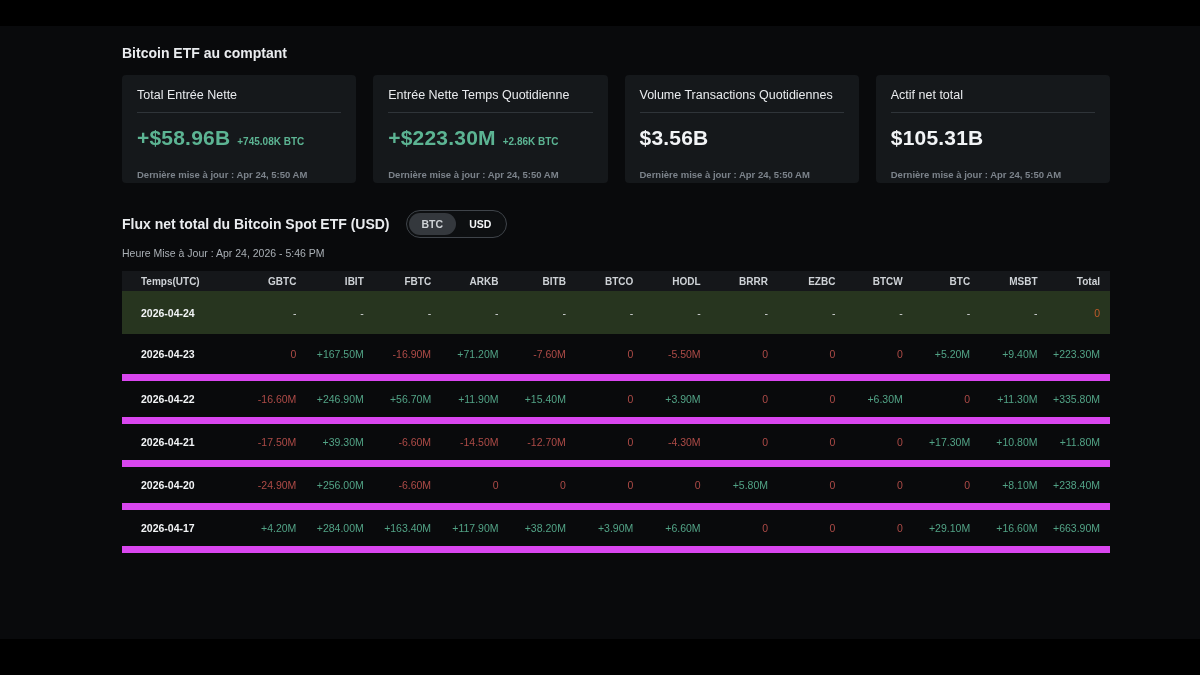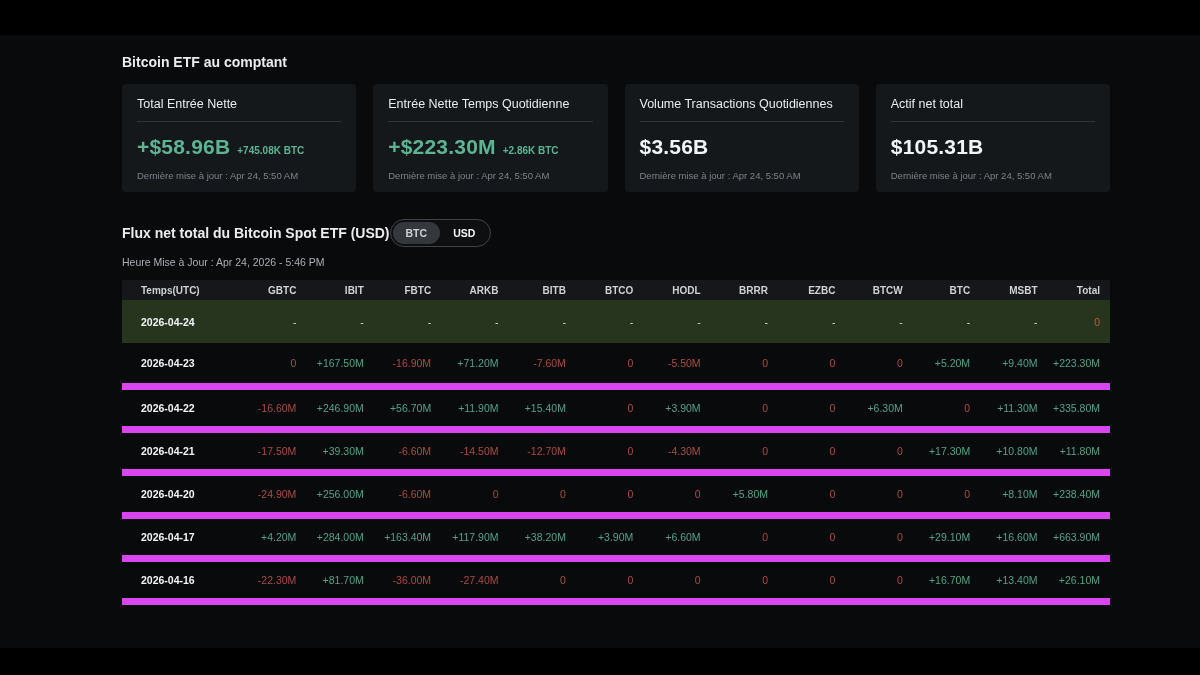--- a/index.html
+++ b/index.html
@@ -1,31 +1,31 @@
 <!DOCTYPE html>
 <html><head>
 <meta charset="utf-8">
 <style>
   * { margin:0; padding:0; box-sizing:border-box; }
   html,body { width:1200px; height:675px; background:#000; font-family:"Liberation Sans", sans-serif; overflow:hidden; }
-  .main { position:absolute; top:35px; left:0; width:1200px; height:613px; background:#090a0c; }
+  .main { position:absolute; top:26px; left:0; width:1200px; height:613px; background:#090a0c; }
   .content { margin-left:122px; width:988px; }
 
   .section-title { padding-top:19px; font-size:14px; font-weight:bold; color:#eaecef; }
 
   .cards-row { display:flex; gap:17px; margin-top:14px; }
   .card { flex:1; height:108px; background:#15181b; border-radius:4px; padding:13px 15px; }
   .card-title { font-size:12.5px; color:#e9ebee; }
   .card-divider { border-bottom:1px solid #2f3439; margin:10px 0 13px; }
   .card-value { font-size:21px; font-weight:bold; color:#f2f4f6; letter-spacing:0.2px; }
   .card-value.positive { color:#5cb493; }
   .card-sub { font-size:10px; font-weight:bold; color:#5cb493; margin-left:7px; }
-  .card-footer { font-size:9.5px; color:#7c838b; margin-top:11px; }
-
-  .flow-header { display:flex; align-items:center; margin-top:27px; }
+  .card-footer { font-size:9.5px; color:#7c838b; margin-top:19px;font-weight:bold; }
+
+  .flow-header { display:flex; align-items:center; gap:16px; margin-top:27px; }
   .flow-title { font-size:14px; font-weight:bold; color:#eaecef; }
   .toggle { display:flex; align-items:center; background:#0d0f11; border:1px solid #3f444a; border-radius:16px; padding:2px; cursor:pointer; }
   .toggle .opt { padding:5px 13px; font-size:10.5px; font-weight:bold; border-radius:13px; color:#ced2d6; }
   .toggle .opt.inactive { background:#34383d; }
   .toggle .opt.active { background:#0d0f11; color:#f4f6f8; }
   .flow-updated { font-size:10.5px; color:#a9afb5; margin-top:9px; }
 
   table { margin-top:12px; width:988px; border-collapse:collapse; table-layout:fixed; }
   thead tr { background:#15171a; height:20px; }
   th { font-size:10px; font-weight:bold; color:#ced2d6; text-align:right; padding-right:5px; }
@@ -195,33 +195,17 @@
             <td class="pos">+38.20M</td>
             <td class="pos">+3.90M</td>
             <td class="pos">+6.60M</td>
             <td class="neg">0</td>
             <td class="neg">0</td>
             <td class="neg">0</td>
             <td class="pos">+29.10M</td>
             <td class="pos">+16.60M</td>
             <td class="pos">+663.90M</td>
           </tr>
-          <tr>
-            <td class="date">2026-04-16</td>
-            <td class="neg">-22.30M</td>
-            <td class="pos">+81.70M</td>
-            <td class="neg">-36.00M</td>
-            <td class="neg">-27.40M</td>
-            <td class="neg">0</td>
-            <td class="neg">0</td>
-            <td class="neg">0</td>
-            <td class="neg">0</td>
-            <td class="neg">0</td>
-            <td class="neg">0</td>
-            <td class="pos">+16.70M</td>
-            <td class="pos">+13.40M</td>
-            <td class="pos">+26.10M</td>
-          </tr>
         </tbody>
     </table>
 
   </div>
 </div>
 
 </body></html>

